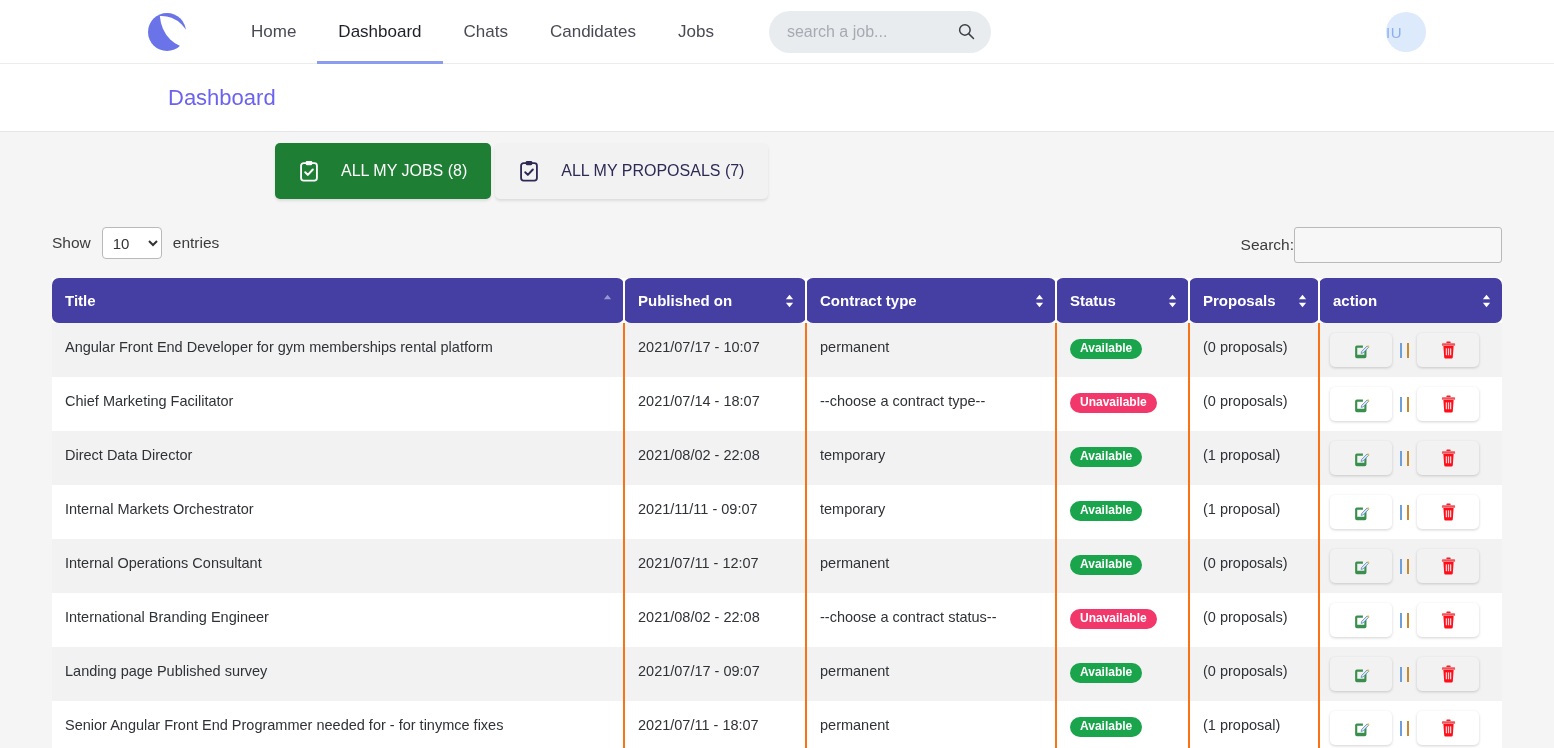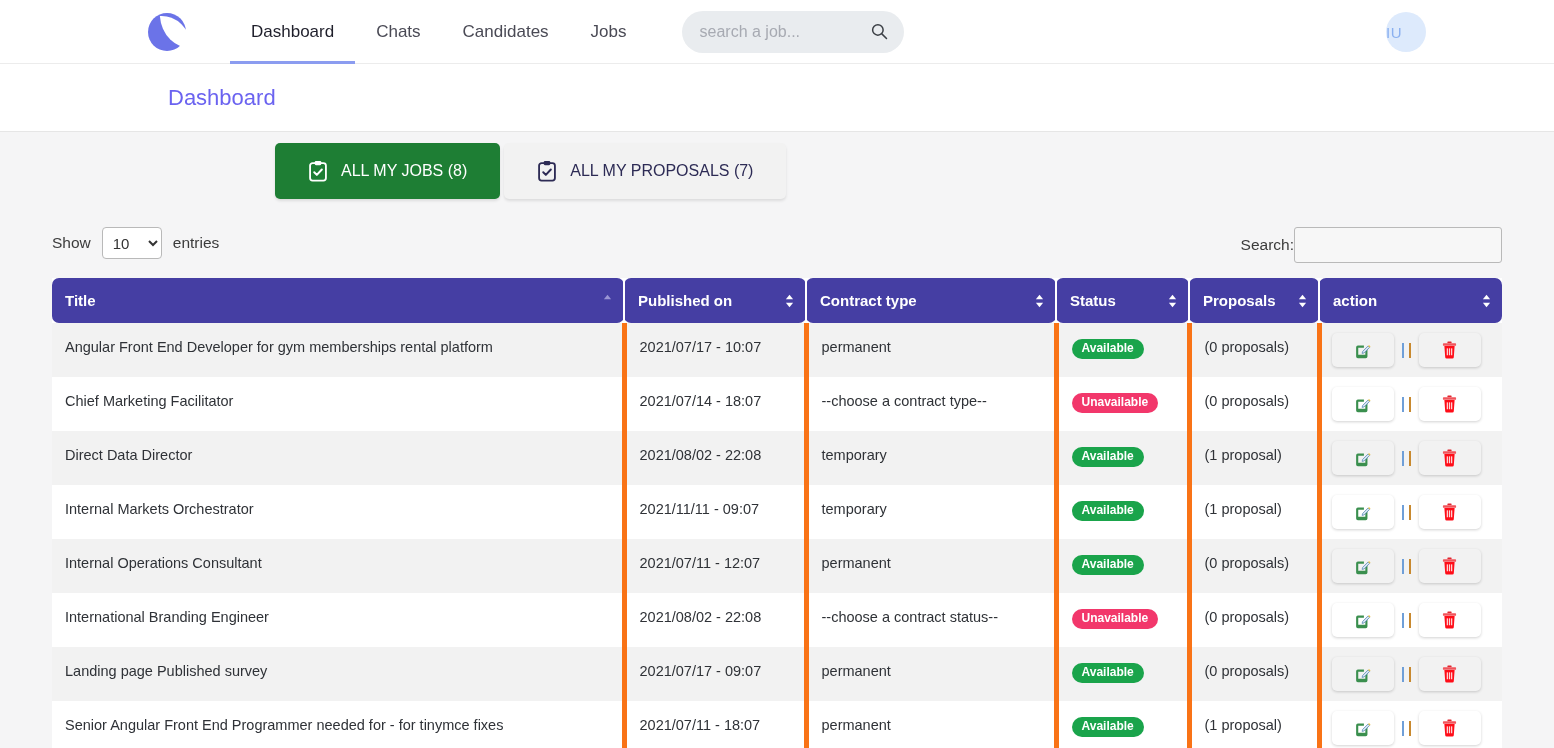--- a/index.html
+++ b/index.html
@@ -154,22 +154,22 @@
   .tabs {
     display: flex;
     padding-top: 11px;
     padding-left: 275px;
     gap: 4px;
   }
   .tab {
     height: 56px;
     display: flex;
     align-items: center;
-    gap: 13px;
-    padding: 0 33px;
+    gap: 22px;
+    padding: 0 24px;
     font-size: 16px;
     border-radius: 5px;
     cursor: pointer;
     box-shadow: 0 2px 3px rgba(0,0,0,.10);
   }
   .tab.active { background: #1e7e34; color: #fff; }
   .tab.inactive { background: #f2f2f2; color: #2d2b55; }
   .tab svg { flex: none; }
 
   
@@ -242,21 +242,21 @@
     right: 11px;
     top: 50%;
     transform: translateY(-50%);
     width: 9px; height: 16px;
   }
   tbody td {
     font-size: 14.5px;
     color: #2f3237;
     padding: 16px 13px;
     vertical-align: top;
-    border-right: 5px solid #f97316;
+    border-right: 2px solid #f97316;
     height: 52px;
   }
   tbody td:last-child { border-right: none; }
   tbody tr.odd td { background: #f2f2f2; }
   tbody tr.even td { background: #ffffff; }
   .badge {
     display: inline-block;
     padding: 3px 10px 4px 10px;
     border-radius: 11px;
     color: #fff;
@@ -295,20 +295,23 @@
 </head>
 <body>
 
 <div class="navbar">
   <div class="brand-logo">
     <div class="disc"></div>
     <div class="swoosh"></div>
   </div>
 
   <div class="nav-links">
+    <div class="nav-link">
+        <span>Home</span>
+      </div>
     <div class="nav-link active">
         <span>Dashboard</span>
       </div>
     <div class="nav-link">
         <span>Chats</span>
       </div>
     <div class="nav-link">
         <span>Candidates</span>
       </div>
     <div class="nav-link">

